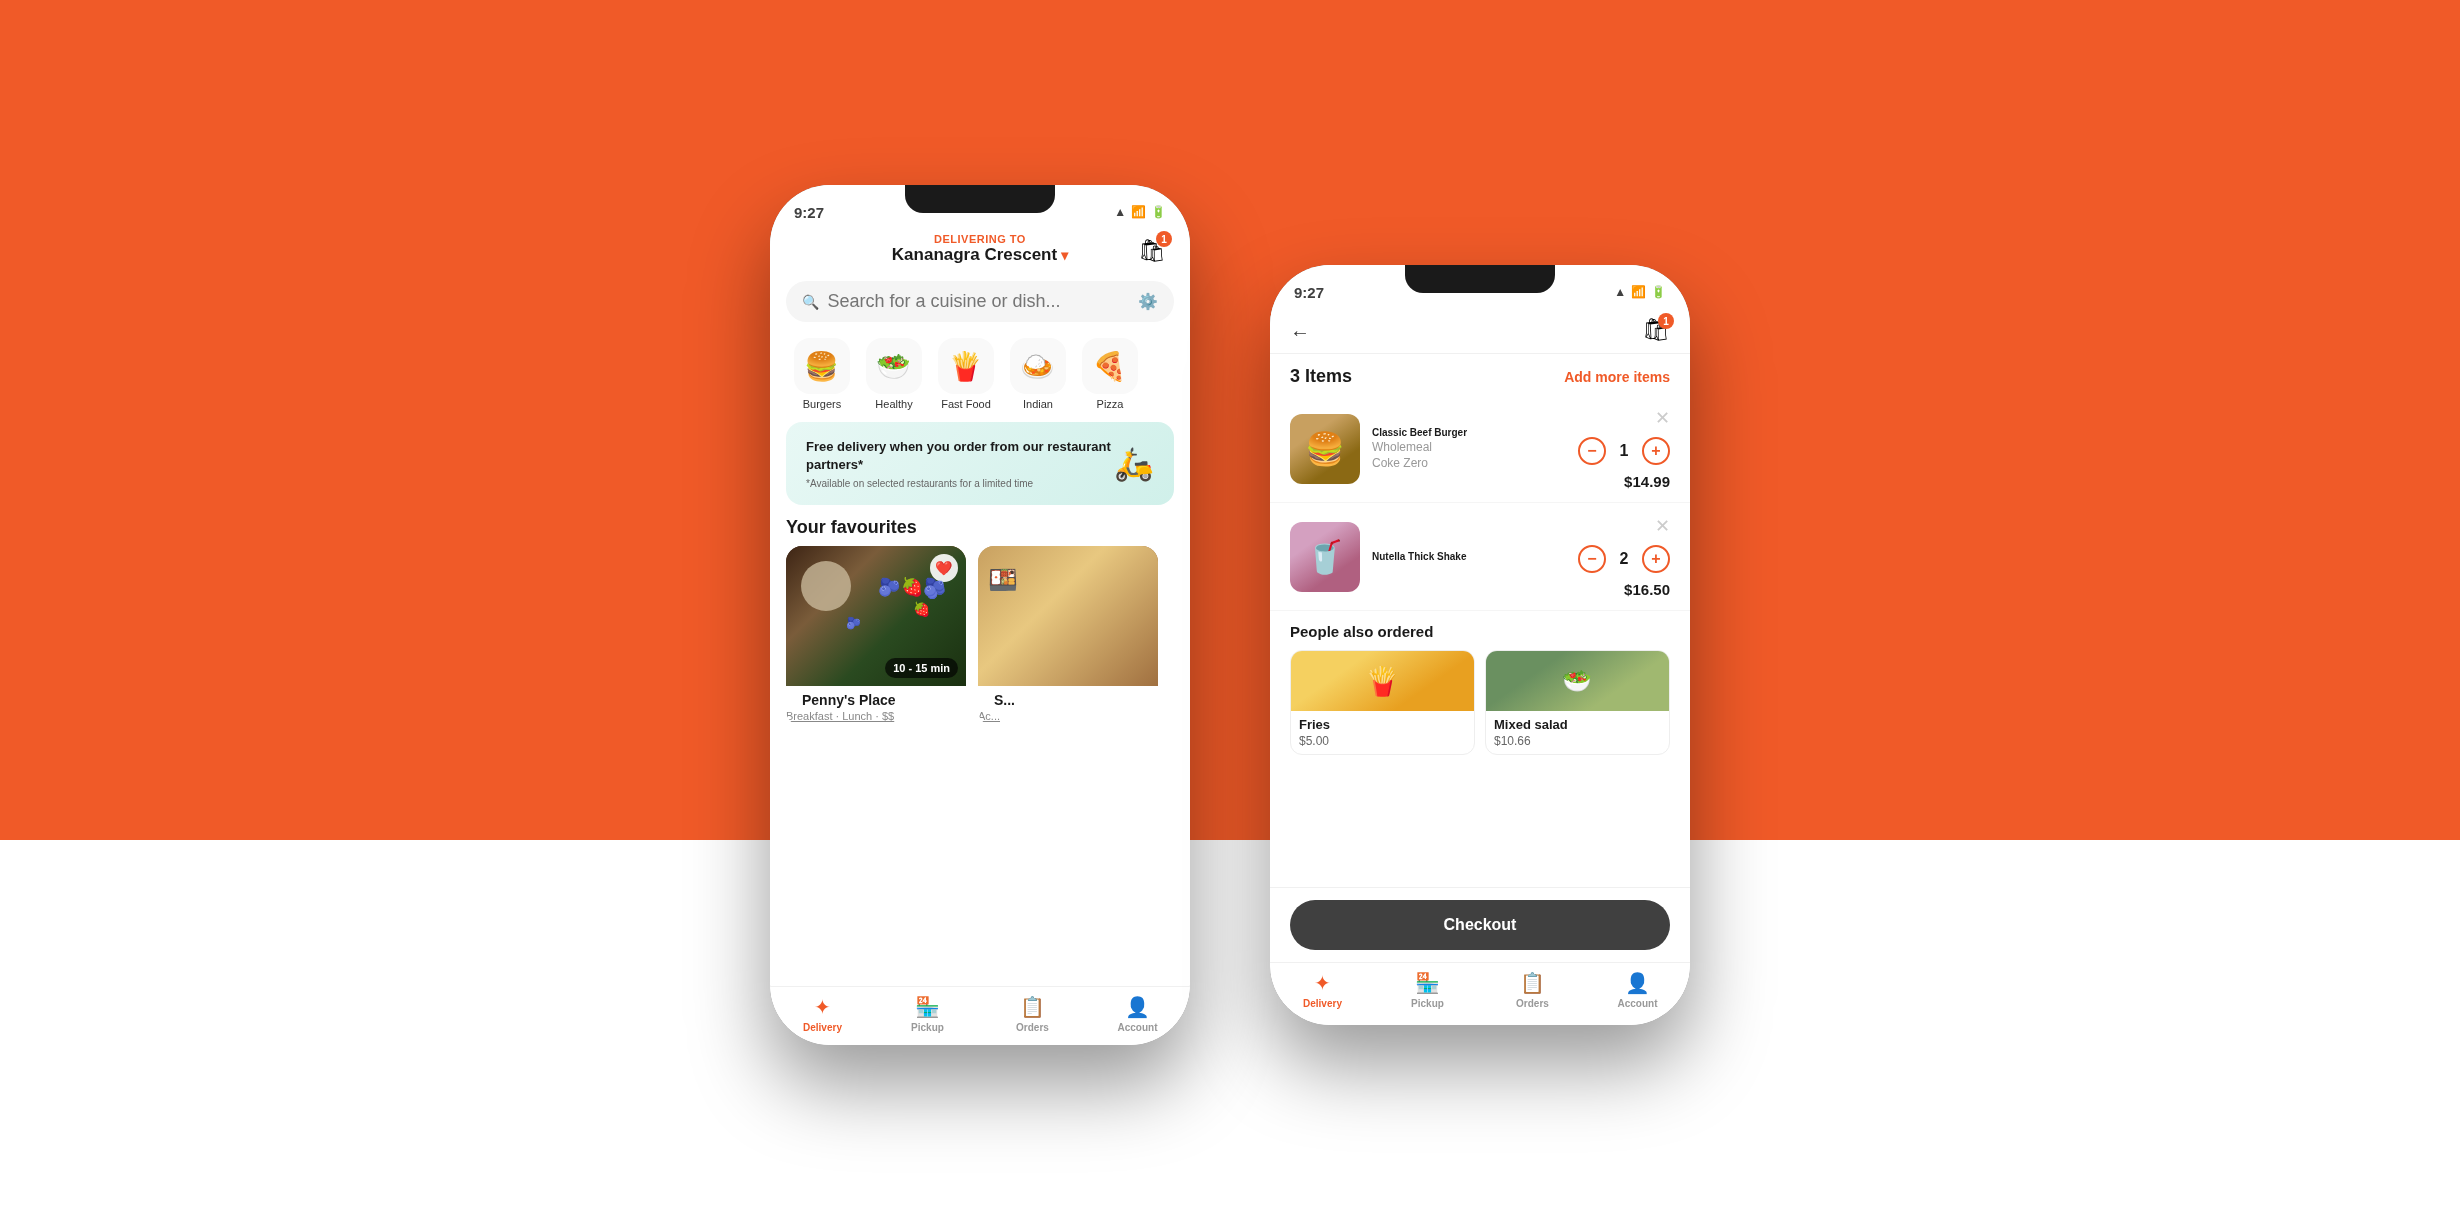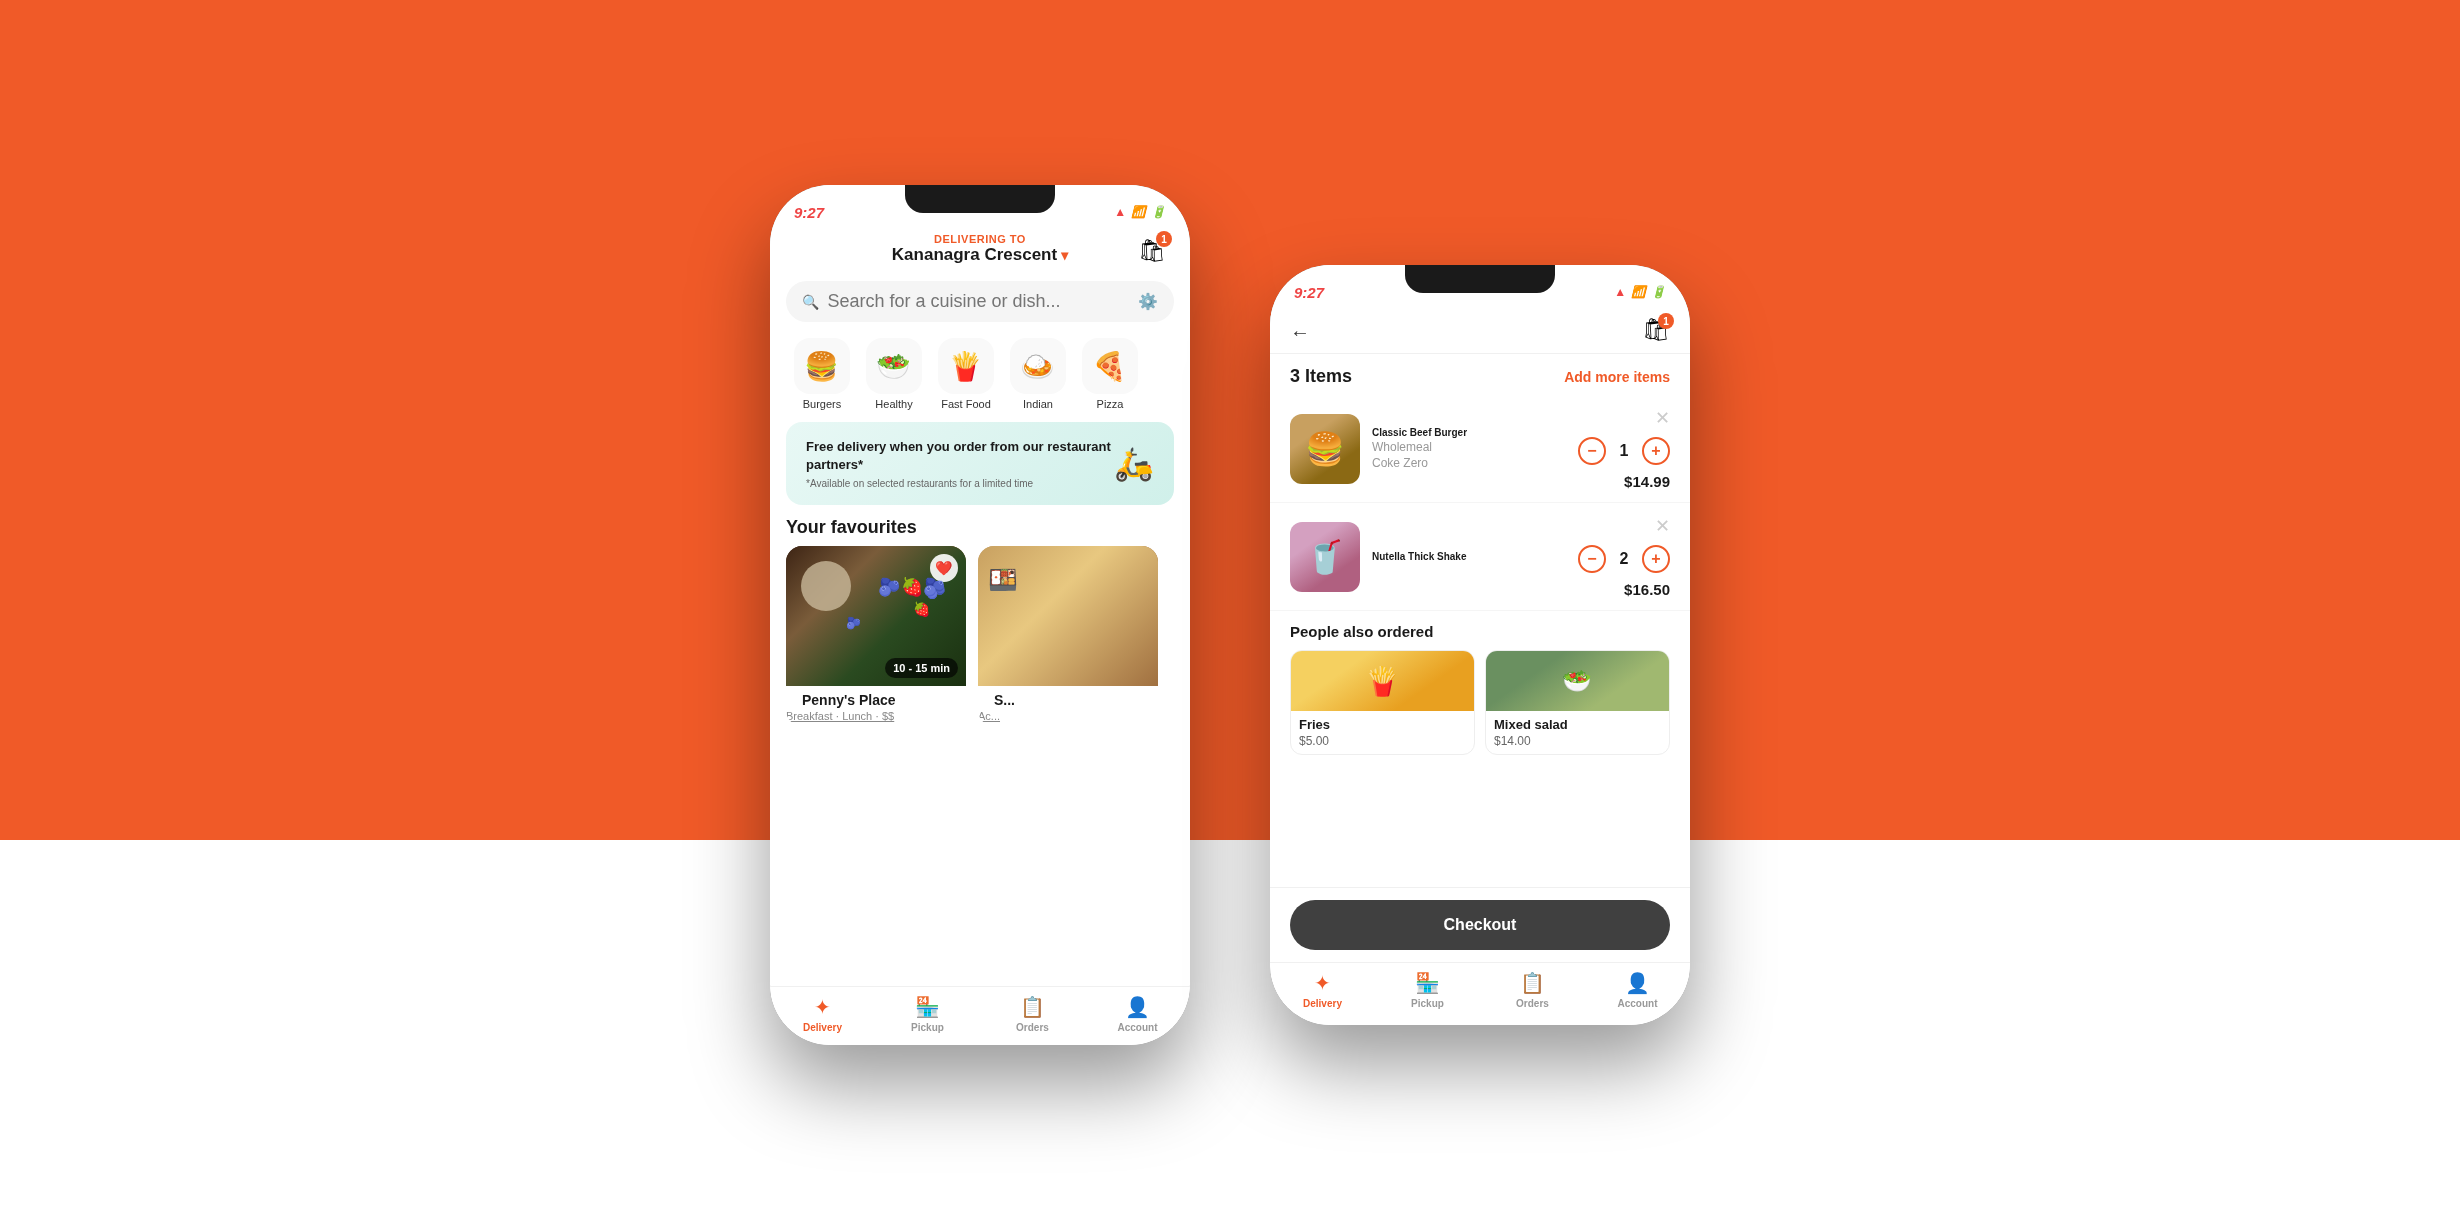--- a/index.html
+++ b/index.html
@@ -79,22 +79,21 @@
     
     .status-bar {
       display: flex;
       justify-content: space-between;
       align-items: center;
       padding: 10px 24px 0;
       height: 44px;
       background: #fff;
       font-size: 14px;
       font-weight: 600;
-      color: #ef4444;
-      font-style: italic;
+      color: #404040;
     }
     .status-time { font-weight: 700; font-size: 15px; }
     .status-icons { display: flex; gap: 5px; align-items: center; }
     .status-icons span { font-size: 12px; }
 
     
     .screen {
       background: #fff;
       height: calc(100% - 0px);
       border-radius: 50px;
@@ -682,21 +681,21 @@
               <div class="suggested-img fries-img">🍟</div>
               <div class="suggested-info">
                 <div class="suggested-name">Fries</div>
                 <div class="suggested-price">$5.00</div>
               </div>
             </div>
             <div class="suggested-item">
               <div class="suggested-img salad-img">🥗</div>
               <div class="suggested-info">
                 <div class="suggested-name">Mixed salad</div>
-                <div class="suggested-price">$14.00</div>
+                <div class="suggested-price">$10.66</div>
               </div>
             </div>
           </div>
         </div>
 
 
         <div class="checkout-bar">
           <button class="checkout-btn">Checkout</button>
         </div>
 

